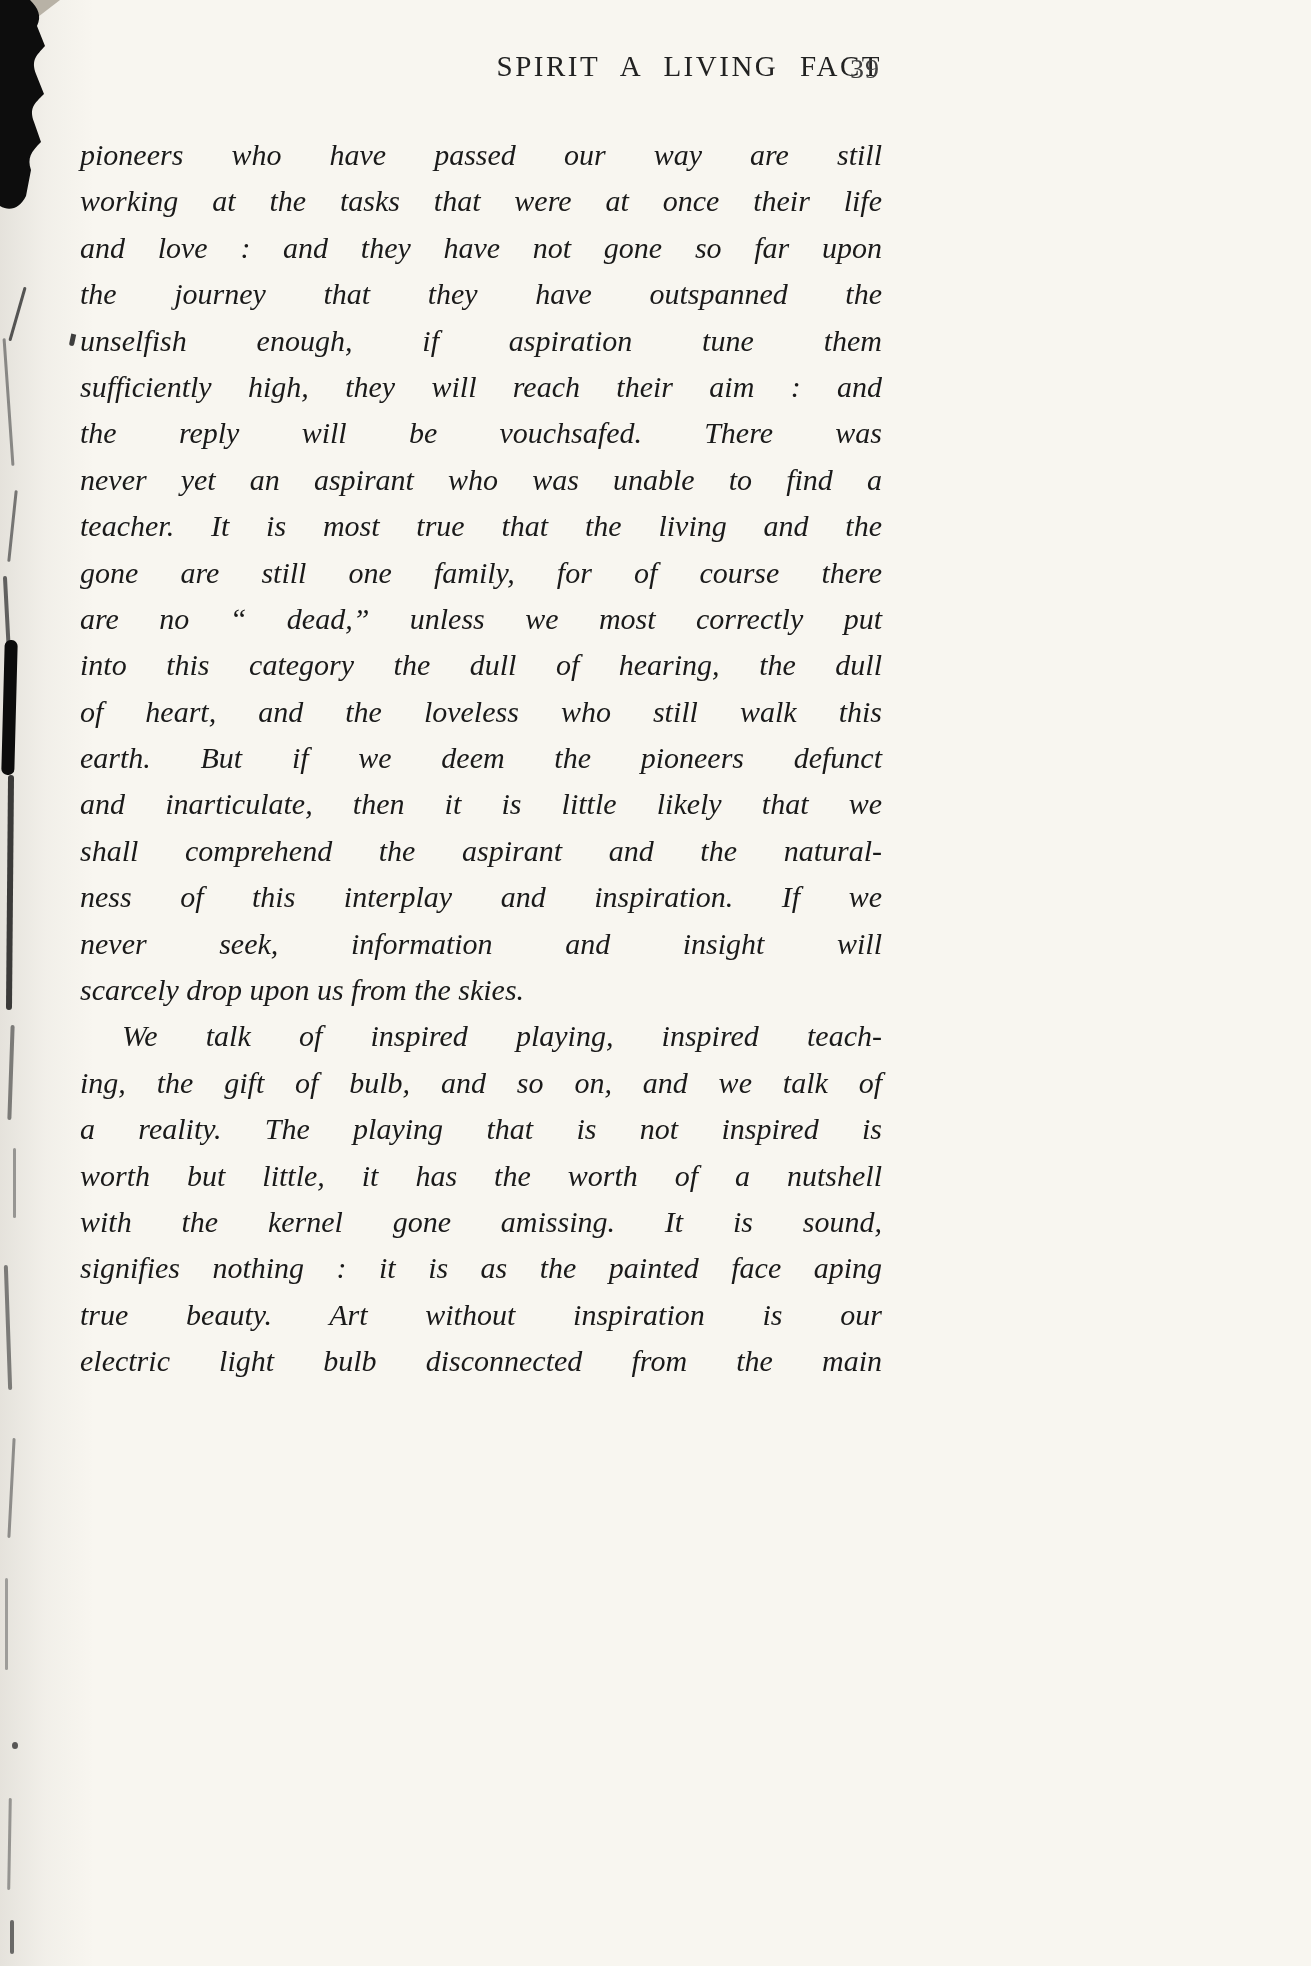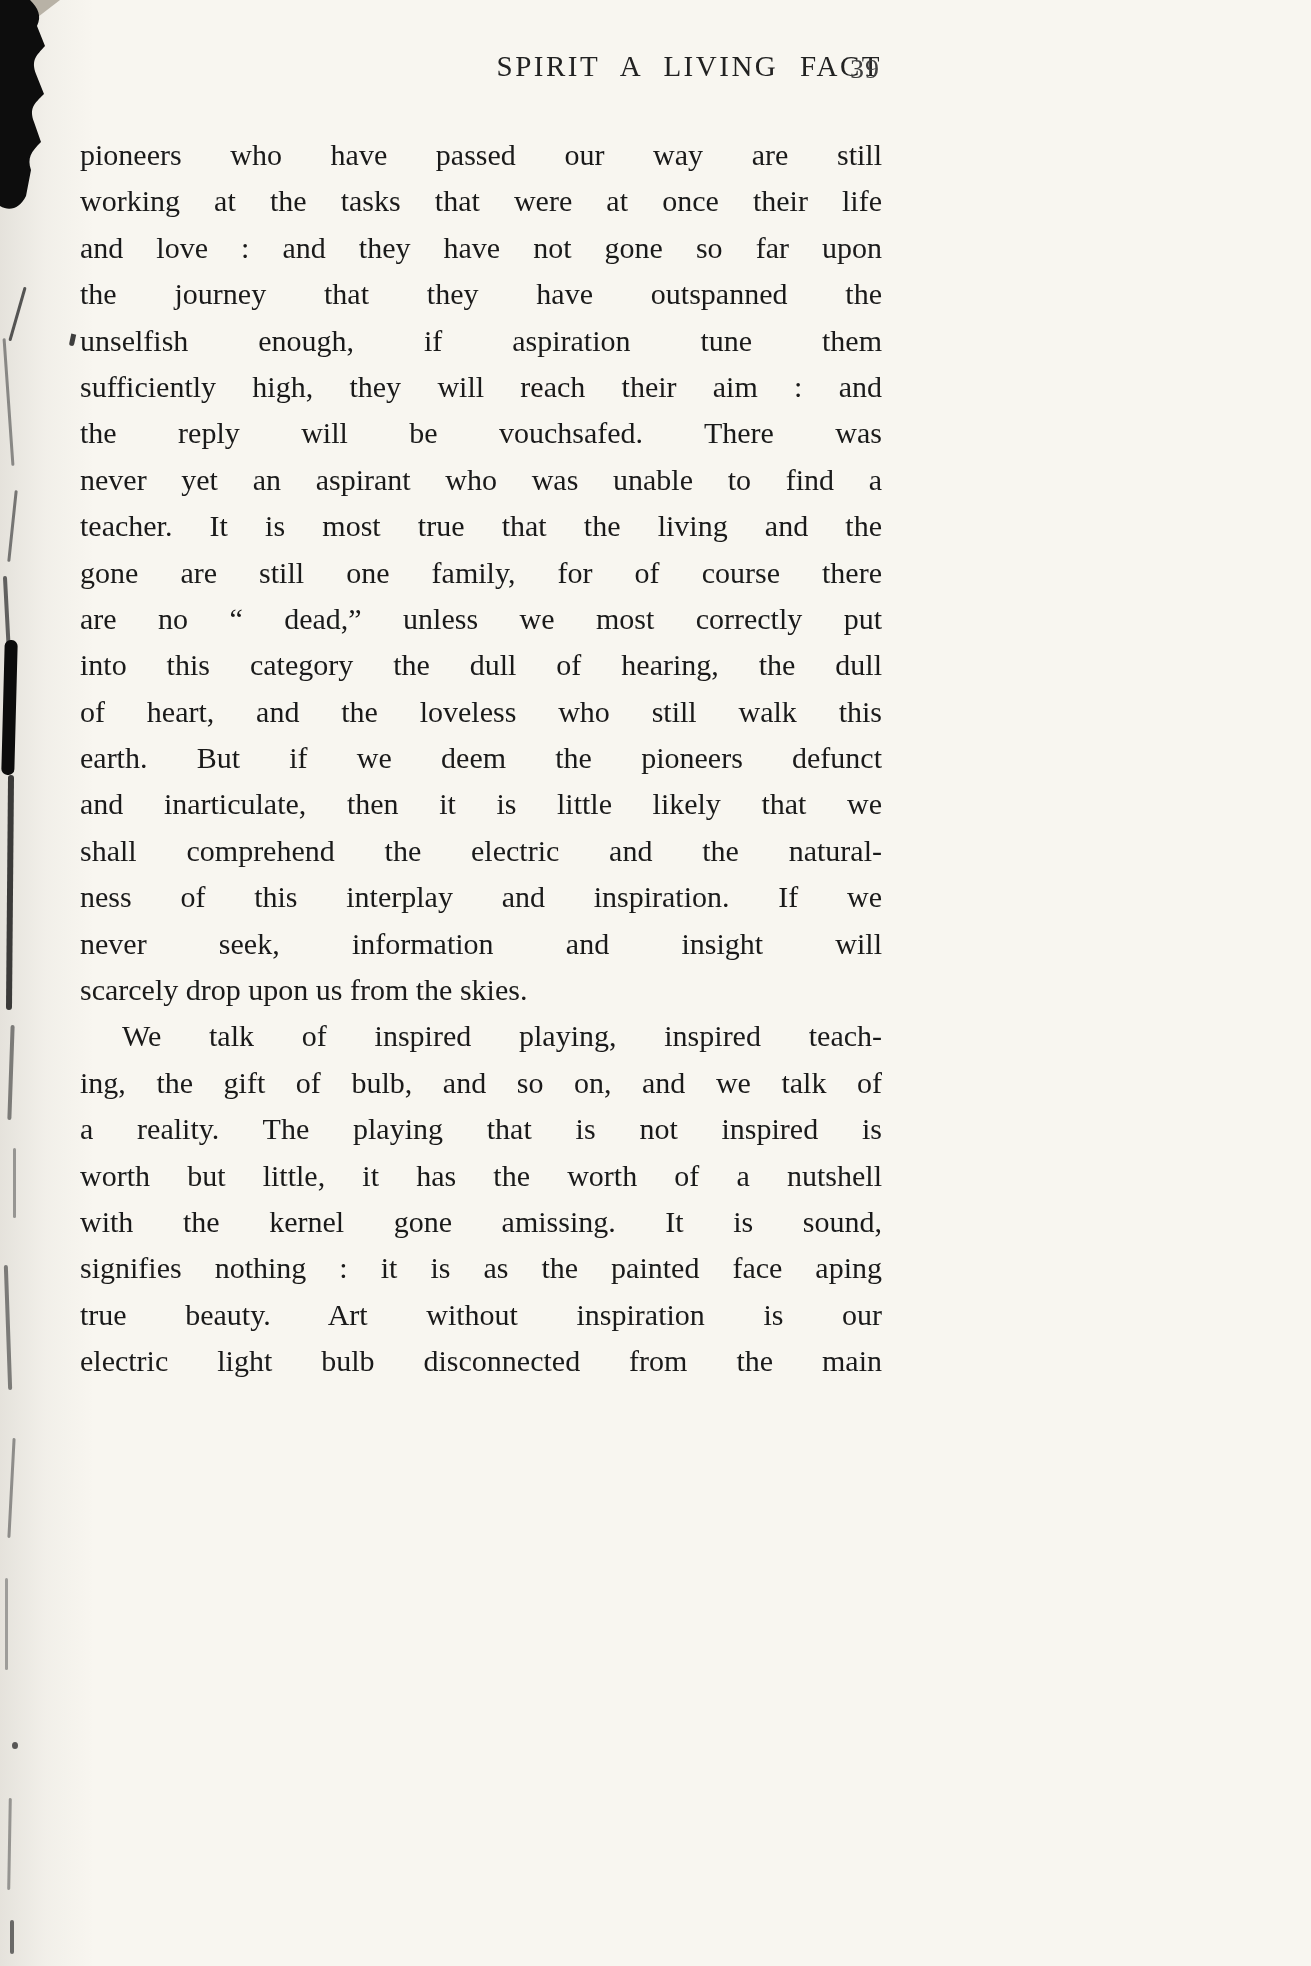--- a/index.html
+++ b/index.html
@@ -42,20 +42,21 @@
   }
   .body { margin-top: 40px; }
   .line {
     font-size: 30px;
     line-height: 46.4px;
     height: 46.4px;
     white-space: nowrap;
     text-align: justify;
     text-align-last: justify;
     text-justify: inter-word;
+    font-style: italic;
   }
   .line.para-end { text-align-last: left; }
   .line.indent { padding-left: 42px; }
 </style>
 </head>
 <body>
 
 <div class="page">
 
   <div class="edge-shade"></div>
@@ -95,21 +96,21 @@
         <div class="line">sufficiently high, they will reach their aim : and</div>
         <div class="line">the reply will be vouchsafed.  There was</div>
         <div class="line">never yet an aspirant who was unable to find a</div>
         <div class="line">teacher.  It is most true that the living and the</div>
         <div class="line">gone are still one family, for of course there</div>
         <div class="line">are no “ dead,” unless we most correctly put</div>
         <div class="line">into this category the dull of hearing, the dull</div>
         <div class="line">of heart, and the loveless who still walk this</div>
         <div class="line">earth.  But if we deem the pioneers defunct</div>
         <div class="line">and inarticulate, then it is little likely that we</div>
-        <div class="line">shall comprehend the electric and the natural-</div>
+        <div class="line">shall comprehend the aspirant and the natural-</div>
         <div class="line">ness of this interplay and inspiration.  If we</div>
         <div class="line">never seek, information and insight will</div>
         <div class="line para-end">scarcely drop upon us from the skies.</div>
         <div class="line indent">We talk of inspired playing, inspired teach-</div>
         <div class="line">ing, the gift of bulb, and so on, and we talk of</div>
         <div class="line">a reality.  The playing that is not inspired is</div>
         <div class="line">worth but little, it has the worth of a nutshell</div>
         <div class="line">with the kernel gone amissing.  It is sound,</div>
         <div class="line">signifies nothing : it is as the painted face aping</div>
         <div class="line">true beauty.  Art without inspiration is our</div>

